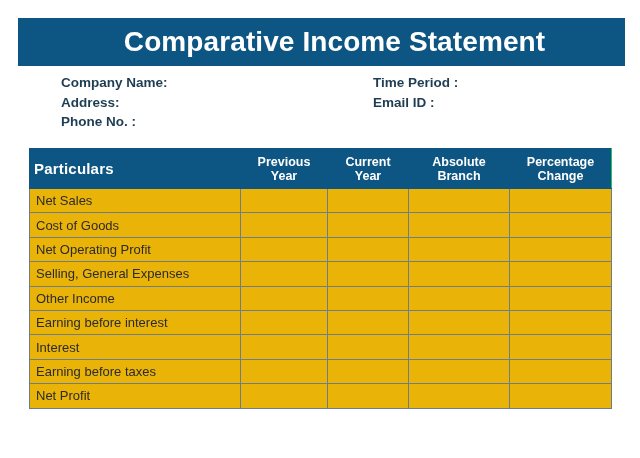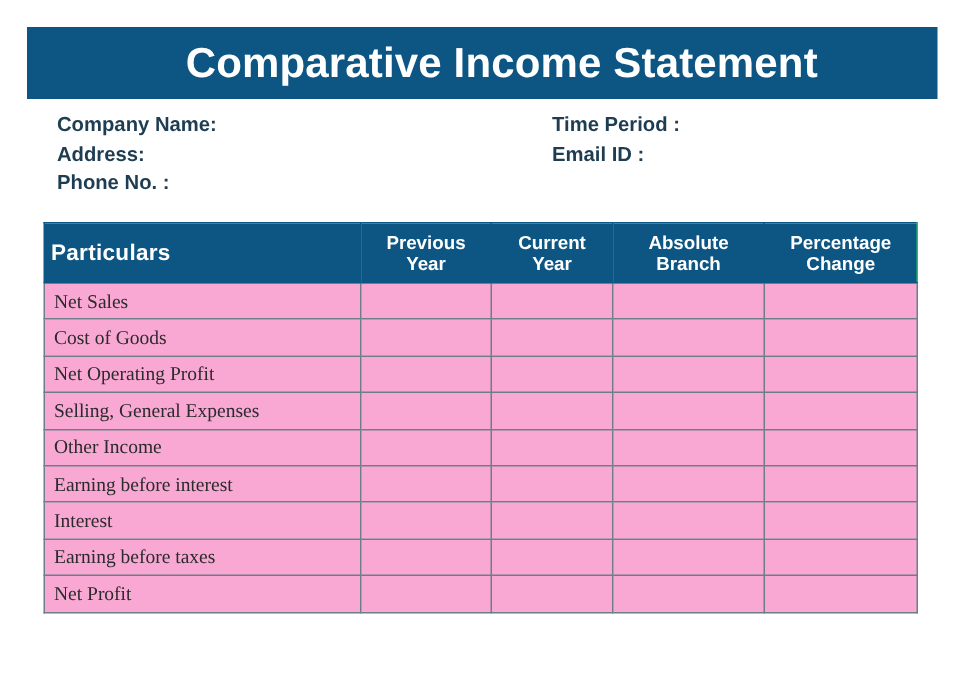--- a/index.html
+++ b/index.html
@@ -46,29 +46,30 @@
     left: 0;
     top: 73px;
     width: 640px;
     height: 60px;
   }
   .meta-col {
     position: absolute;
     top: 0;
   }
   .meta-col.left  { left: 38px; }
-  .meta-col.right { left: 368px; }
+  .meta-col.right { left: 350px; }
 
   .meta-line {
     color: #1e3d52;
     font-family: "Liberation Sans", sans-serif;
     font-size: 13.5px;
     font-weight: bold;
     line-height: 19.5px;
     white-space: nowrap;
+    margin-left: 23px;
   }
 
   
   .table-wrap {
     position: absolute;
     left: 29px;
     top: 148px;
     width: 582px;
   }
   table.income-table {
@@ -112,22 +113,21 @@
   .th-num-inner {
     display: block;
     white-space: normal;
   }
 
   table.income-table tbody td {
     border: 1px solid #6e7e88;
     height: 24.4px;
     padding: 0 6px;
     box-sizing: border-box;
-    background: #f9a8d4;
-    font-family: Liberation Serif, serif;
+    background: #eab308;
   }
   td.td-label {
     text-align: left;
     padding-left: 17px;
     font-size: 13px;
     color: #2b2b2b;
     font-family: "Liberation Sans", sans-serif;
     white-space: nowrap;
   }
   td.td-blank { background: #ffffff; }

